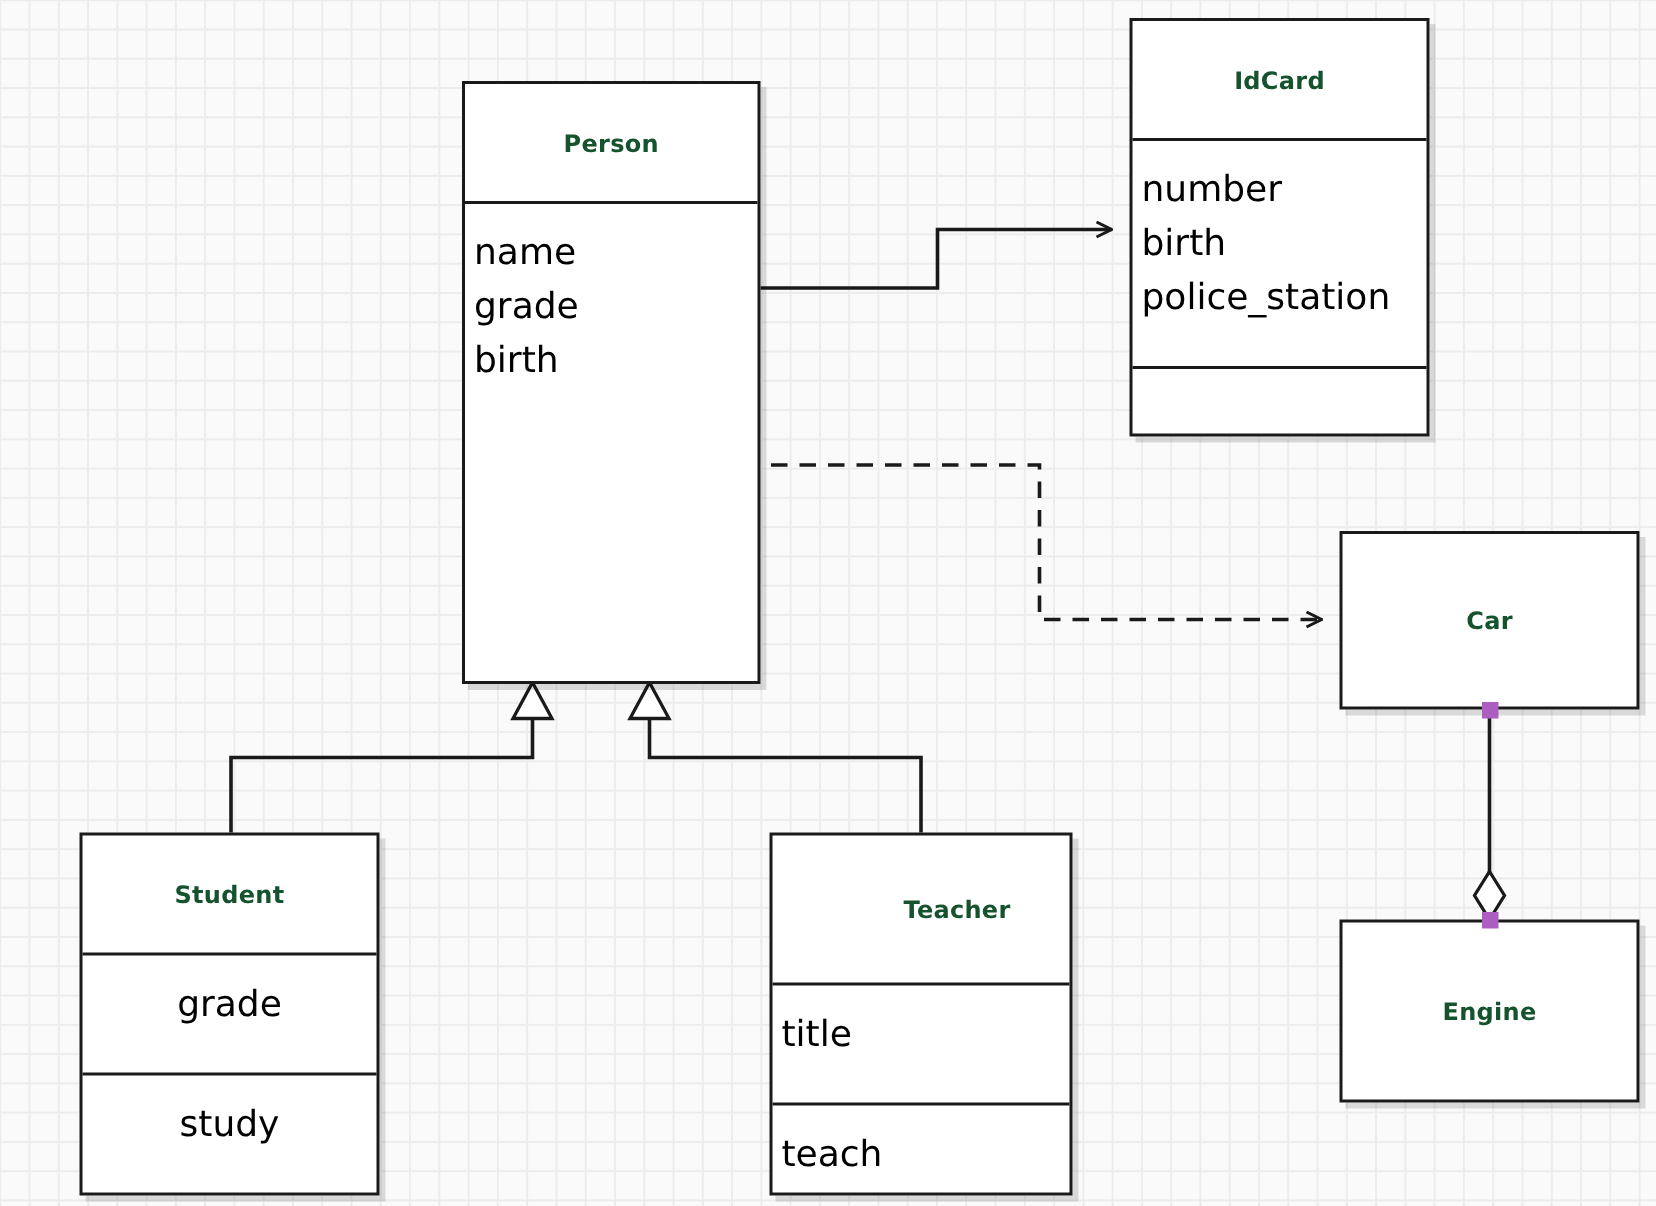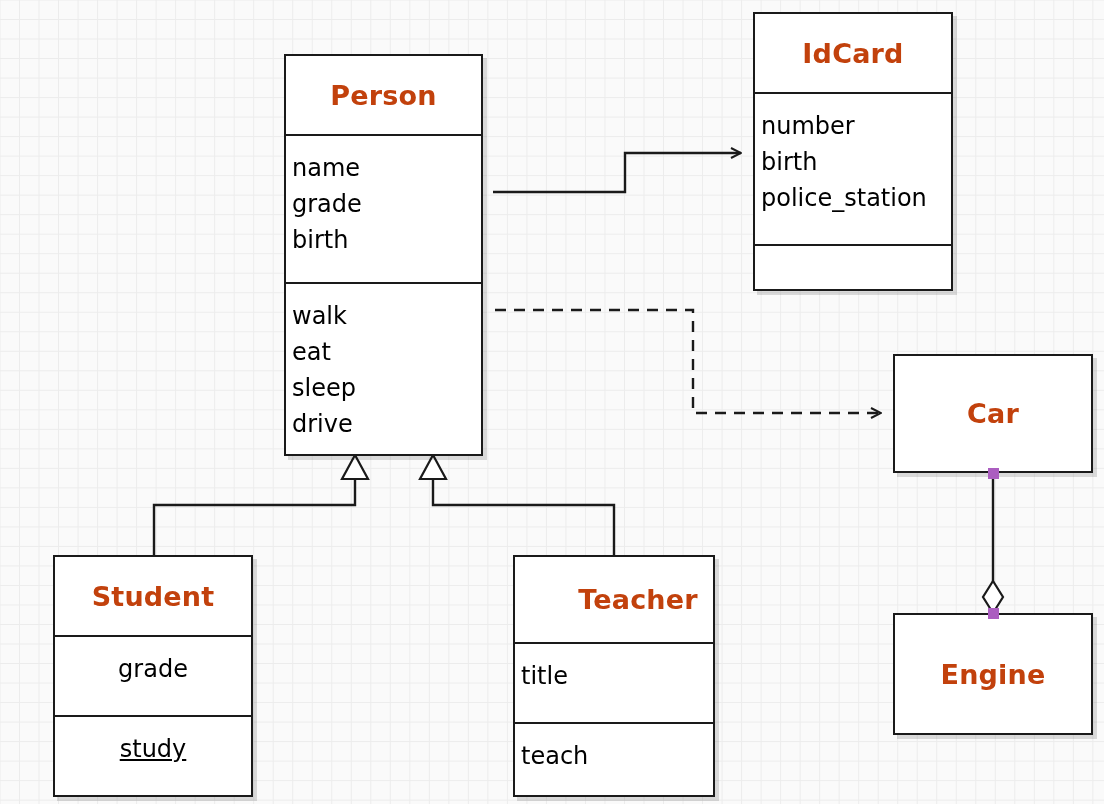--- a/index.html
+++ b/index.html
@@ -37,22 +37,22 @@
     display: flex;
     flex-direction: column;
     z-index: 2;
   }
   .cls-title {
     box-sizing: border-box;
     display: flex;
     align-items: center;
     justify-content: center;
     font-weight: bold;
-    font-size: 27px;
-    color: #c2410c;
+    font-size: 16px;
+    color: #14532d;
     letter-spacing: 0.2px;
   }
   .cls-section {
     box-sizing: border-box;
     border-top: 2px solid #1a1a1a;
     padding: 14px 6px 6px 6px;
     font-size: 24px;
     color: #000000;
     line-height: 1.50;
   }
@@ -99,32 +99,26 @@
       <path d="M 614 557 L 614 505 L 433 505 L 433 476" fill="none" stroke="#1a1a1a" stroke-width="2.4"></path>
       <path d="M 433 455 L 446 479 L 420 479 Z" fill="#ffffff" stroke="#1a1a1a" stroke-width="2.2" stroke-linejoin="miter"></path>
     </g>
 
     <g>
       <path d="M 993 473 L 993 582" fill="none" stroke="#1a1a1a" stroke-width="2.4"></path>
       <path d="M 993 581 L 1003 597 L 993 613 L 983 597 Z" fill="#ffffff" stroke="#1a1a1a" stroke-width="2.2" stroke-linejoin="miter"></path>
     </g>
   </svg>
 
-  <div class="uml-class" style="left:284px; top:54px; width:199px; height:402px;">
+  <div class="uml-class" style="left:308px; top:54px; width:199px; height:402px;">
     <div class="cls-title" style="height:78px;">Person</div>
     <div class="cls-section" style="height:148px;">
       <div class="member">name</div>
       <div class="member">grade</div>
       <div class="member">birth</div>
-    </div>
-    <div class="cls-section" style="flex:1 1 auto;">
-      <div class="member">walk</div>
-      <div class="member">eat</div>
-      <div class="member">sleep</div>
-      <div class="member">drive</div>
     </div>
   </div>
 
   <div class="uml-class" style="left:753px; top:12px; width:200px; height:279px;">
     <div class="cls-title" style="height:78px;">IdCard</div>
     <div class="cls-section" style="height:152px;">
       <div class="member">number</div>
       <div class="member">birth</div>
       <div class="member">police_station</div>
     </div>
@@ -137,27 +131,27 @@
 
   <div class="uml-class" style="left:893px; top:613px; width:200px; height:122px;">
     <div class="cls-title only-title">Engine</div>
   </div>
 
   <div class="uml-class" style="left:53px; top:555px; width:200px; height:242px;text-align:center;">
     <div class="cls-title" style="height:78px;">Student</div>
     <div class="cls-section" style="height:80px;">
       <div class="member">grade</div>
     </div>
-    <div class="cls-section" style="flex:1 1 auto;text-decoration:underline;">
+    <div class="cls-section" style="flex:1 1 auto;">
       <div class="member">study</div>
     </div>
   </div>
 
   <div class="uml-class" style="left:513px; top:555px; width:202px; height:242px;">
-    <div class="cls-title" style="height:85px;padding-left:48px;">Teacher</div>
+    <div class="cls-title" style="height:98px;padding-left:48px;">Teacher</div>
     <div class="cls-section" style="height:80px;">
       <div class="member">title</div>
     </div>
     <div class="cls-section" style="flex:1 1 auto;">
       <div class="member">teach</div>
     </div>
   </div>
 
   <div class="handle" style="left:988px; top:468px;"></div>
   <div class="handle" style="left:988px; top:608px;"></div>

